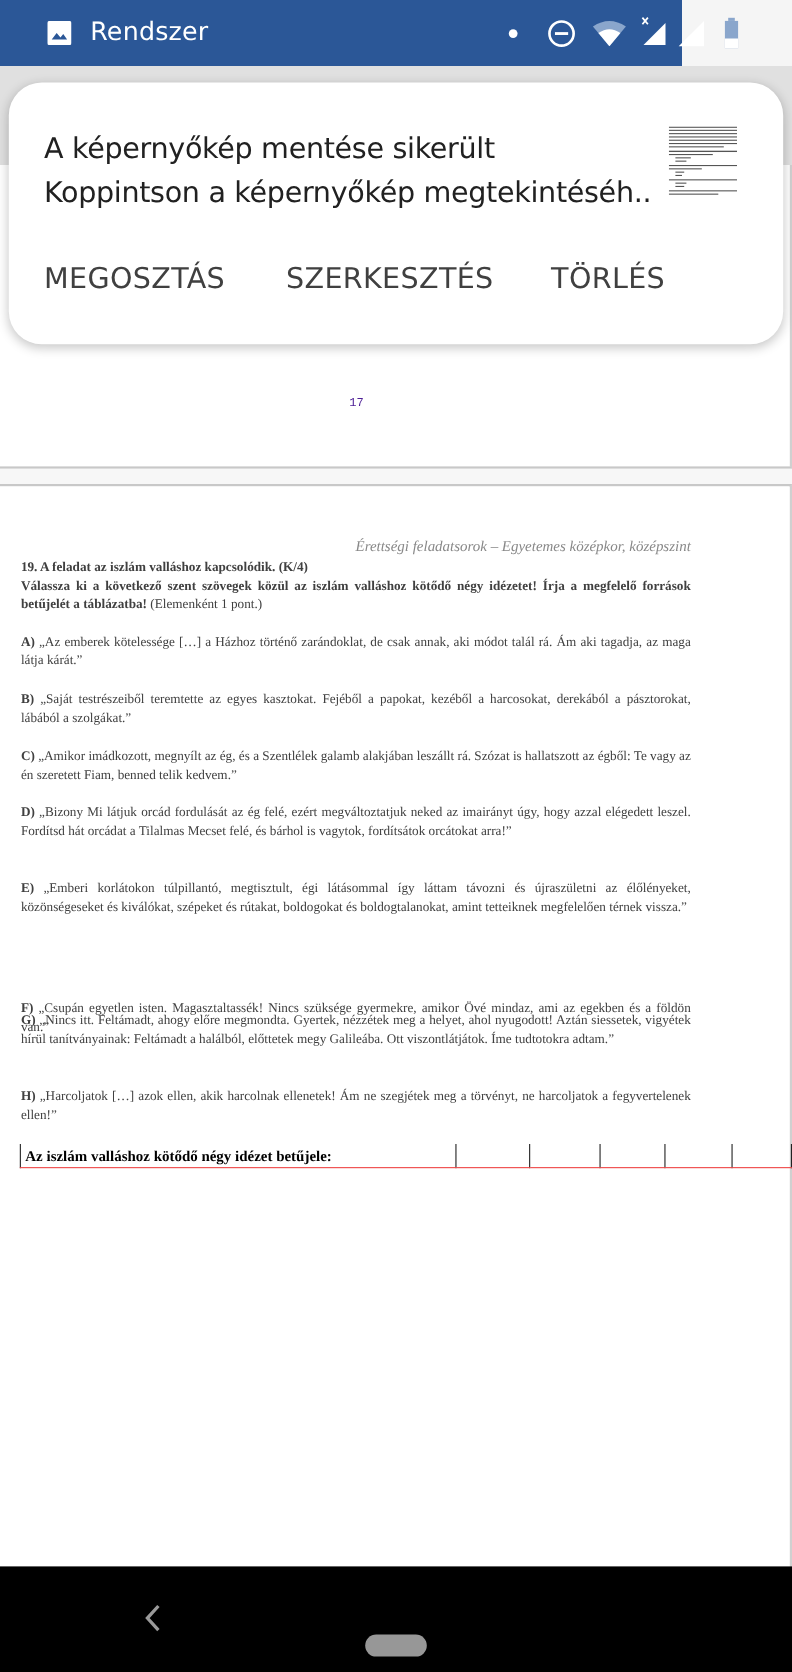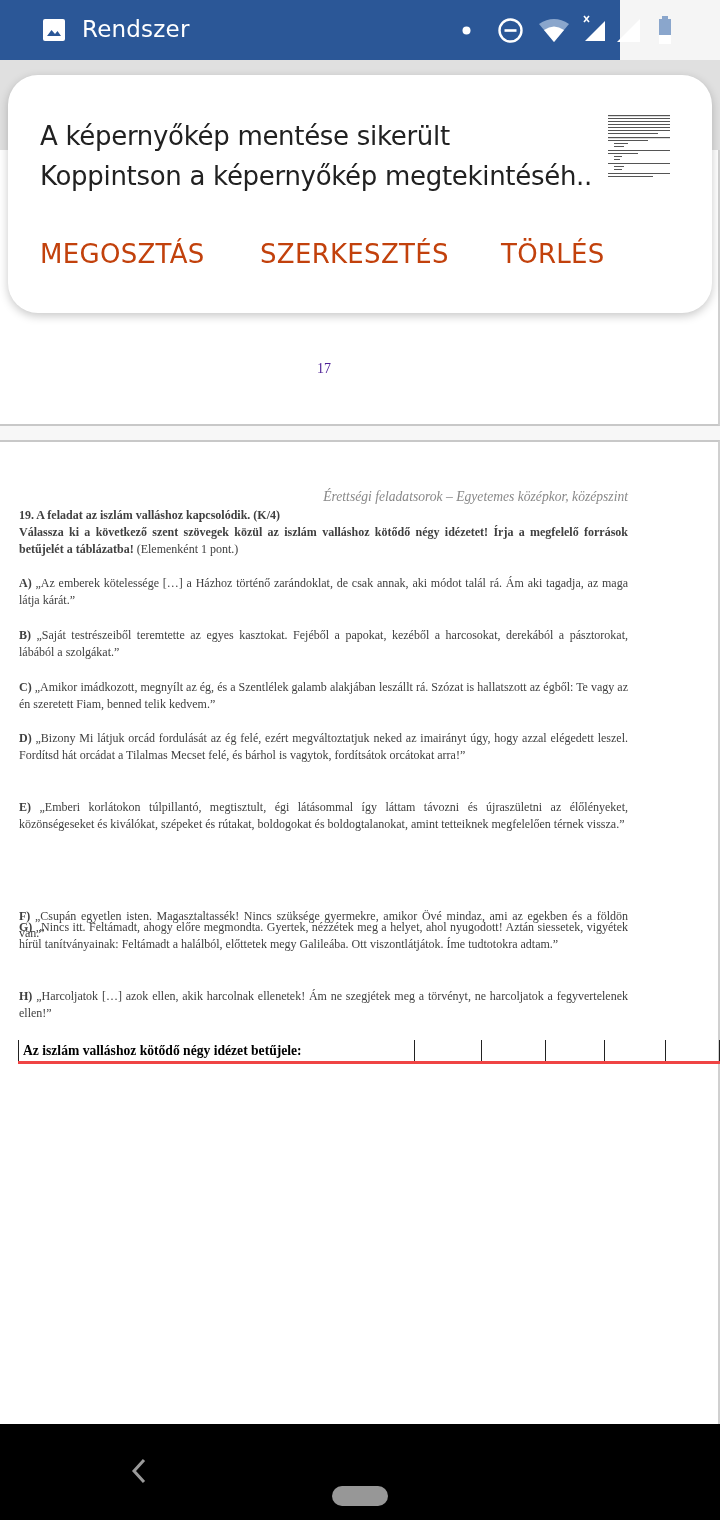--- a/index.html
+++ b/index.html
@@ -5,35 +5,35 @@
   html, body { margin:0; padding:0; }
   body { width:720px; height:1520px; position:relative; overflow:hidden; background:#f5f5f5; font-family:"Liberation Sans", sans-serif; }
   .statusbar { position:absolute; left:0; top:0; width:620px; height:60px; background:#2b5797; color:#fff; }
   .statusbar .app-icon { position:absolute; left:43px; top:19px; width:22px; height:22px; }
   .statusbar .title { position:absolute; left:82px; top:16px; font-size:23px; font-family:"DejaVu Sans", sans-serif; color:#fff; letter-spacing:0.2px; }
   .statusbar .sicon { position:absolute; top:16px; }
   .scrim { position:absolute; left:0; top:60px; width:720px; height:90px; background:#e0e0e0; }
 
   .doc { position:absolute; left:0; top:60px; width:720px; height:1364px; background:#f7f7f7; }
   .page-prev { position:absolute; left:0; top:60px; width:718px; height:364px; background:#fff; border-right:2px solid #d0d0d0; border-bottom:2px solid #c8c8c8; }
-  .page-number { position:absolute; left:0; width:648px; top:301px; text-align:center; font-family:Liberation Serif, serif; font-size:14px; color:#4c1d95; }
+  .page-number { position:absolute; left:0; width:648px; top:301px; text-align:center; font-family:Liberation Mono, monospace; font-size:11px; color:#4c1d95; }
   .page { position:absolute; left:0; top:440px; width:718px; height:984px; background:#fff; border-top:2px solid #c8c8c8; border-right:2px solid #d0d0d0; }
 
   .card { position:absolute; left:8px; top:75px; width:704px; height:238px; background:#fff; border-radius:30px; box-shadow:0 3px 10px rgba(0,0,0,0.22); }
   .card .ctitle { position:absolute; left:32px; top:46px; font-size:26px; color:#212121; font-family:"DejaVu Sans", sans-serif; letter-spacing:-0.3px; }
   .card .csub { position:absolute; left:32px; top:86px; font-size:26px; color:#212121; font-family:"DejaVu Sans", sans-serif; letter-spacing:-0.3px; white-space:nowrap; }
   .card .thumb { position:absolute; left:600px; top:40px; width:64px; height:66px; }
-  .card .btn { position:absolute; top:164px; font-size:26px; color:#c2410c; font-family:"DejaVu Sans", sans-serif; letter-spacing:0.3px; cursor:pointer; }
+  .card .btn { position:absolute; top:164px; font-size:26px; color:#404040; font-family:"DejaVu Sans", sans-serif; letter-spacing:0.3px; cursor:pointer; }
 
   .ptext { position:absolute; left:19px; width:609px; font-family:"Liberation Serif", serif; font-size:12px; line-height:17.4px; color:#404040; text-align:justify; }
   .running-head { position:absolute; left:19px; width:609px; top:489px; text-align:right; font-family:"Liberation Serif", serif; font-style:italic; font-size:13.6px; color:#888; }
   .bold { font-weight:bold; }
 
   table.answer { position:absolute; left:18px; top:1040px; border-collapse:collapse; font-family:"Liberation Serif", serif; font-size:13.6px; }
-  table.answer td { border-right:1px solid #222; border-bottom:3px solid #ef4444; height:21px; padding:0; }
+  table.answer td { border-right:1px solid #222; border-bottom:1px solid #ef4444; height:21px; padding:0; }
   table.answer td.lbl { border-left:1px solid #222; width:392px; padding-left:4px; font-weight:bold; }
   table.answer td.cell { width:66px; }
   table.answer td.cell.w2 { width:63px; }
   table.answer td.cell.w3 { width:59px; }
   table.answer td.cell.w4 { width:60px; }
   table.answer td.cell.w5 { width:53px; }
 
   .navbar { position:absolute; left:0; top:1424px; width:720px; height:96px; background:#000; }
   .navbar .back { position:absolute; left:126px; top:32px; width:26px; height:30px; cursor:pointer; }
   .navbar .home { position:absolute; left:332px; top:62px; width:56px; height:20px; border-radius:10px; background:#979797; cursor:pointer; }

